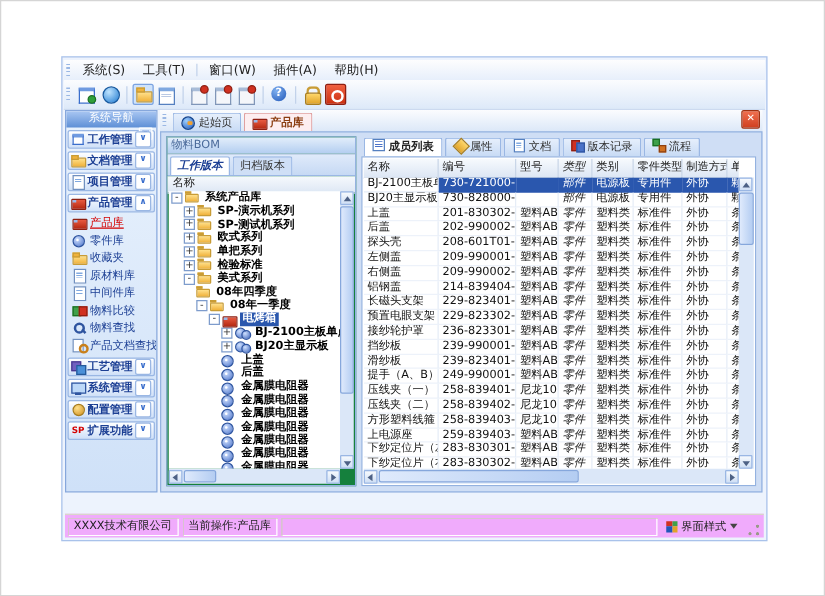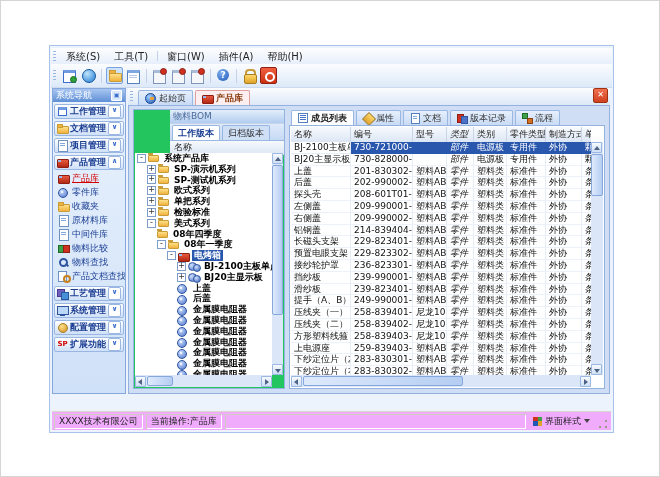--- a/index.html
+++ b/index.html
@@ -26,21 +26,21 @@
   .report-grid-icon::after{content:"";position:absolute;left:4px;top:8px;width:8px;height:3px;background:repeating-linear-gradient(#b9c9e4 0 1px,transparent 1px 2px);}
   .new-report-icon::before,.report-design-icon::before,.report-manage-icon::before{content:"";position:absolute;left:2px;top:3px;width:11px;height:10px;background:#f4f6fa;border:1px solid #8096b8;border-top:3px solid #a8bcd8;}
   .new-report-icon::after,.report-design-icon::after,.report-manage-icon::after{content:"";position:absolute;right:1px;top:1px;width:5px;height:5px;border-radius:50%;background:#d03020;border:1px solid #8f1f12;}
   .help-icon::before{content:"?";position:absolute;left:2px;top:2px;width:12px;height:12px;border-radius:50%;background:radial-gradient(circle at 35% 30%,#7fb0f0,#2057b8);color:#fff;font-size:9px;font-weight:bold;text-align:center;line-height:12px;}
   .lock-icon::before{content:"";position:absolute;left:4px;top:2px;width:7px;height:6px;border:2px solid #c89c36;border-bottom:none;border-radius:4px 4px 0 0;}
   .lock-icon::after{content:"";position:absolute;left:3px;top:7px;width:11px;height:8px;background:linear-gradient(#ffd76a,#e0a32a);border:1px solid #a87e20;border-radius:2px;}
   .exit-icon{background:linear-gradient(#f06040,#cc3010);border:1px solid #8f1f12;}
   .exit-icon::before{content:"";position:absolute;left:4px;top:4px;width:6px;height:6px;border:2px solid #fff;border-radius:50%;}
   
   #sidebar{position:absolute;left:2px;top:42px;width:74px;bottom:38px;background:linear-gradient(#e9f2fd,#cfe1f8);border:1px solid #86a7dc;box-sizing:border-box;overflow:hidden;}
-  .sb-header{height:13px;background:linear-gradient(#a8c6f2,#5e8fd6);color:#fff;font-size:9px;line-height:13px;padding:0 3px;display:flex;align-items:center;}
+  .sb-header{height:13px;background:linear-gradient(#a8c6f2,#5e8fd6);color:#fff;font-size:9px;line-height:13px;padding:0 3px;display:flex;align-items:center;flex-direction:column;}
   .sb-pin{margin-left:auto;width:9px;height:9px;background:#dce9fb;border:1px solid #fff;border-radius:1px;font-size:6px;line-height:8px;text-align:center;color:#3a6ecc;}
   .sb-btn{height:15px;margin:2px 1px 0;background:linear-gradient(#ffffff,#cfe0f8);border:1px solid #9ab7e4;border-radius:2px;display:flex;align-items:center;font-size:9px;color:#1c3f94;font-weight:bold;padding:0 2px;gap:2px;box-sizing:border-box;}
   .sb-chev{margin-left:auto;width:11px;height:11px;background:#fff;border:1px solid #9ab7e4;border-radius:2px;color:#3a6ecc;font-size:7px;line-height:9px;text-align:center;flex:none;}
   .sb-items{padding:1px 0;}
   .sb-item{height:14px;display:flex;align-items:center;font-size:9px;color:#1c3f94;padding-left:5px;gap:3px;white-space:nowrap;overflow:hidden;}
   .sb-item .lbl{}
   .sb-item.active .lbl{color:#d40000;text-decoration:underline;}
   .sic{width:11px;height:11px;position:relative;flex:none;}
   .calendar-icon::before{content:"";position:absolute;inset:1px;background:#fff;border:1px solid #3a6ecc;border-top:3px solid #6f9ae0;}
   .folder-icon::before{content:"";position:absolute;left:0;top:3px;width:10px;height:6px;background:linear-gradient(#ffe08a,#f0b23c);border:1px solid #c89c36;border-radius:1px;}
@@ -67,40 +67,40 @@
   #main{position:absolute;left:78px;top:42px;right:3px;bottom:38px;}
   #tabstrip{position:absolute;left:0;right:0;top:0;height:17px;display:flex;align-items:flex-end;background:linear-gradient(#fbfcfe,#dce8f8);}
   .doc-tab{height:15px;padding:0 6px;font-size:9px;display:flex;align-items:center;gap:3px;border:1px solid #9ab7e4;border-bottom:none;border-radius:2px 2px 0 0;background:linear-gradient(#e6effc,#c8dbf5);color:#333;margin-left:2px;box-sizing:border-box;}
   .doc-tab.active{background:#fdeef0;border-color:#e0a0a0;color:#8b3d10;font-weight:bold;}
   .dti{width:11px;height:10px;position:relative;flex:none;}
   .home-icon::before{content:"";position:absolute;left:0;top:0;width:9px;height:9px;border-radius:50%;background:radial-gradient(circle at 35% 30%,#9fd0ff,#2057b8);border:1px solid #16458e;}
   .home-icon::after{content:"";position:absolute;left:5px;top:4px;width:4px;height:3px;background:#f0a030;border-radius:1px;}
   .close-button{margin-left:auto;margin-right:2px;margin-bottom:2px;width:13px;height:13px;background:linear-gradient(#f07050,#d04020);border:1px solid #a03010;border-radius:2px;color:#fff;font-size:8px;line-height:11px;text-align:center;font-weight:bold;}
   #workarea{position:absolute;left:0;right:0;top:17px;bottom:0;background:#cfdef5;border:1px solid #94b2e0;border-top:1px solid #94b2e0;box-sizing:border-box;}
   
-  #treepanel{position:absolute;left:4px;top:3px;width:152px;bottom:4px;background:#22c55e;border:1px solid #94b2e0;box-sizing:border-box;padding-left:36px;}
+  #treepanel{position:absolute;left:4px;top:3px;width:152px;bottom:4px;background:#15803d;border:1px solid #94b2e0;box-sizing:border-box;}
   .tp-header{height:13px;background:linear-gradient(#e3eefb,#b2cdf0);font-size:9px;line-height:13px;color:#4a6a9a;padding:0 3px;border-bottom:1px solid #c5d4e8;}
   .tp-tabs{height:16px;display:flex;align-items:flex-end;background:linear-gradient(#dfeafa,#c6d9f4);border-bottom:1px solid #9ab7e4;}
   .tp-tab{font-size:9px;height:14px;line-height:14px;padding:0 5px;border:1px solid #9ab7e4;border-bottom:none;border-radius:2px 2px 0 0;margin-left:2px;background:#cfdff6;color:#333;}
-  .tp-tab.active{background:#fff;color:#1c3f94;font-weight:bold;}
+  .tp-tab.active{background:#fff;color:#1c3f94;font-weight:bold;font-style:italic;}
   .tp-colheader{height:13px;background:linear-gradient(#f6f9fd,#dde7f4);border-bottom:1px solid #c5d4e8;font-size:9px;line-height:13px;padding:0 4px;color:#222;}
   #tree{position:absolute;left:1px;right:12px;top:43px;bottom:13px;background:#fff;overflow:hidden;font-size:9px;}
   .tree-row{height:10.8px;display:flex;align-items:center;white-space:nowrap;}
   .expander{width:9px;height:9px;box-sizing:border-box;border:1px solid #7e9ccc;background:#fff;font-size:8px;line-height:6px;text-align:center;color:#333;margin-right:2px;flex:none;}
   .tic{width:12px;height:10px;position:relative;flex:none;margin-right:2px;}
   .t-folder::before{content:"";position:absolute;left:0;top:2px;width:11px;height:7px;background:linear-gradient(#ffe08a,#f0b23c);border:1px solid #c89c36;border-radius:1px;box-sizing:border-box;}
   .t-folder::after{content:"";position:absolute;left:0;top:0;width:5px;height:2px;background:#f0b23c;border:1px solid #c89c36;box-sizing:border-box;}
   .t-assembly::before{content:"";position:absolute;left:0;top:1px;width:7px;height:7px;border-radius:50%;background:radial-gradient(circle at 35% 30%,#cfe0ff,#4a72c8);border:1px solid #2f55a0;}
   .t-assembly::after{content:"";position:absolute;left:5px;top:3px;width:6px;height:6px;border-radius:50%;background:radial-gradient(circle at 35% 30%,#cfe0ff,#3a62b8);border:1px solid #2f55a0;}
   .tree-label{padding:0 2px;line-height:10.8px;font-weight:bold;}
   .tree-row.selected .tree-label{background:#2a57ae;color:#fff;}
   
   #detailpanel{position:absolute;left:160px;top:3px;right:4px;bottom:4px;}
   #dptabs{height:16px;display:flex;align-items:flex-end;}
-  .dp-tab{height:15px;padding:0 6px;font-size:9px;display:flex;align-items:center;gap:3px;border:1px solid #9ab7e4;border-bottom:none;border-radius:2px 2px 0 0;background:linear-gradient(#e6effc,#c8dbf5);color:#333;margin-left:2px;box-sizing:border-box;}
+  .dp-tab{height:15px;padding:0 6px;font-size:9px;display:flex;gap:3px;border:1px solid #9ab7e4;border-bottom:none;border-radius:2px 2px 0 0;background:linear-gradient(#e6effc,#c8dbf5);color:#333;margin-left:2px;box-sizing:border-box;}
   .dp-tab.active{background:#fff;font-weight:bold;color:#222;}
   .dpi{width:10px;height:10px;position:relative;flex:none;}
   .list-icon::before{content:"";position:absolute;inset:0;background:#fff;border:1px solid #5580c0;}
   .list-icon::after{content:"";position:absolute;left:2px;top:2px;width:6px;height:6px;background:repeating-linear-gradient(#4a72c8 0 1px,transparent 1px 2px);}
   .property-icon::before{content:"";position:absolute;left:1px;top:1px;width:8px;height:8px;background:linear-gradient(#ffd76a,#e0a32a);border:1px solid #a87e20;transform:rotate(45deg);}
   .document-icon::before{content:"";position:absolute;left:1px;top:0;width:7px;height:9px;background:#fff;border:1px solid #5580c0;}
   .document-icon::after{content:"";position:absolute;left:3px;top:3px;width:4px;height:4px;background:repeating-linear-gradient(#7fa8e0 0 1px,transparent 1px 2px);}
   .version-icon::before{content:"";position:absolute;left:0;top:1px;width:5px;height:7px;background:#d03020;border:1px solid #8f1f12;}
   .version-icon::after{content:"";position:absolute;left:4px;top:3px;width:5px;height:6px;background:#4a72c8;border:1px solid #2f55a0;}
   .flow-icon::before{content:"";position:absolute;left:0;top:0;width:4px;height:4px;background:#3fa04a;border:1px solid #1c6e24;}

